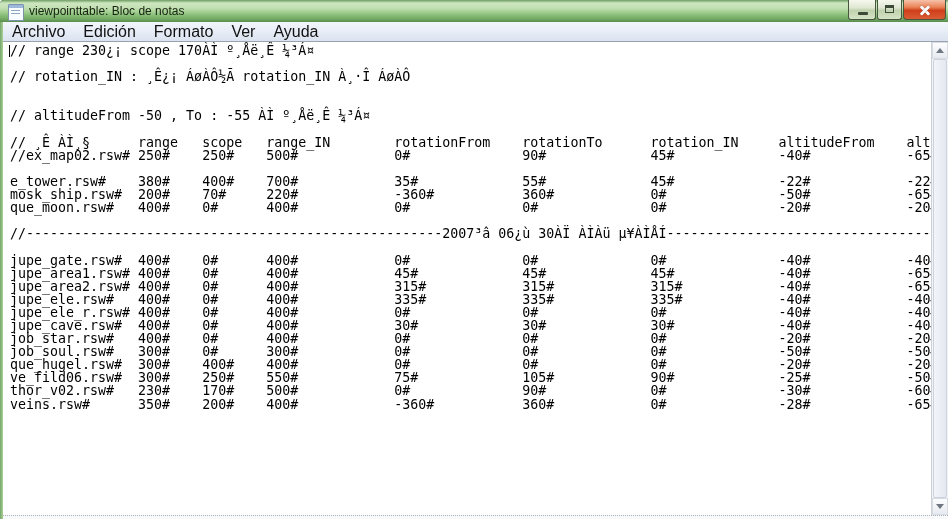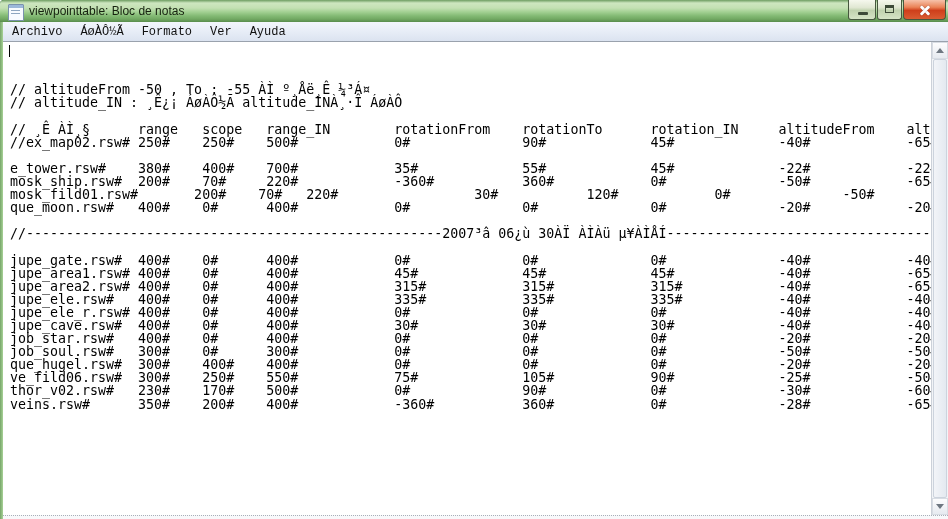--- a/index.html
+++ b/index.html
@@ -31,21 +31,21 @@
   .glyph-close{position:absolute;left:0;top:0;width:100%;height:100%;}
   .glyph-close i{position:absolute;left:50%;top:9px;width:12px;height:3px;background:#fff;border-radius:1px;
     box-shadow:0 0 1px rgba(60,10,0,.6);}
   .glyph-close i.a{transform:translateX(-50%) rotate(45deg);}
   .glyph-close i.b{transform:translateX(-50%) rotate(-45deg);}
 
   
   .menubar{position:absolute;left:3px;top:22px;width:945px;height:19px;
     background:linear-gradient(180deg,#f2f6fc 0%,#e6ecf6 55%,#dbe3f0 100%);
     border-bottom:1px solid #9aa2ad;display:flex;align-items:center;}
-  .menu-item{font-size:12px;color:#111;padding:8px 9px;white-space:nowrap;font-family:Liberation Mono, monospace;}
+  .menu-item{font-size:16px;color:#111;padding:8px 9px;white-space:nowrap;}
 
   
   .leftborder{position:absolute;left:0;top:22px;width:3px;height:497px;
     background:linear-gradient(90deg,#76a569 0%,#a8d297 100%);}
   .bottomstrip{position:absolute;left:3px;top:515px;width:945px;height:4px;
     background:#f8f9fb;border-top:1px dotted #a9afb9;box-sizing:border-box;}
 
   
   .textarea{position:absolute;left:3px;top:42px;width:928px;height:473px;background:#fff;overflow:hidden;cursor:text;}
   .pre{font-family:"DejaVu Sans Mono","Liberation Mono",monospace;font-size:13.3px;line-height:13.1px;
@@ -87,42 +87,42 @@
         <span class="glyph-close">
             <i class="a"></i>
             <i class="b"></i>
           </span>
       </div>
     </div>
   </div>
 
   <div class="menubar">
     <div class="menu-item">Archivo</div>
-    <div class="menu-item">ÁøÀÔ½Ã</div>
+    <div class="menu-item">Edición</div>
     <div class="menu-item">Formato</div>
     <div class="menu-item">Ver</div>
     <div class="menu-item">Ayuda</div>
   </div>
 
   <div class="leftborder"></div>
 
   <div class="textarea">
     <div class="pre">
+        <div class="line">// range 230¿¡ scope 170ÀÌ º¸Åë¸Ê ¼³Á¤</div>
         <div class="line"></div>
+        <div class="line">// rotation_IN : ¸Ê¿¡ ÁøÀÔ½Ã rotation_IN À¸·Î ÁøÀÔ</div>
         <div class="line"></div>
         <div class="line"></div>
         <div class="line">// altitudeFrom -50 , To : -55 ÀÌ º¸Åë¸Ê ¼³Á¤</div>
-        <div class="line">// altitude_IN : ¸Ê¿¡ ÁøÀÔ½Ã altitude_INÀ¸·Î ÁøÀÔ</div>
         <div class="line"></div>
         <div class="line">// ¸Ê ÀÌ¸§      range   scope   range_IN        rotationFrom    rotationTo      rotation_IN     altitudeFrom    altitude_IN</div>
         <div class="line">//ex_map02.rsw# 250#    250#    500#            0#              90#             45#             -40#            -65#</div>
         <div class="line"></div>
         <div class="line">e_tower.rsw#    380#    400#    700#            35#             55#             45#             -22#            -22#</div>
         <div class="line">mosk_ship.rsw#  200#    70#     220#            -360#           360#            0#              -50#            -65#</div>
-        <div class="line">mosk_fild01.rsw#       200#    70#   220#                 30#           120#            0#              -50#</div>
         <div class="line">que_moon.rsw#   400#    0#      400#            0#              0#              0#              -20#            -20#</div>
         <div class="line"></div>
         <div class="line">//----------------------------------------------------2007³â 06¿ù 30ÀÏ ÀÌÀü µ¥ÀÌÅÍ----------------------------------------</div>
         <div class="line"></div>
         <div class="line">jupe_gate.rsw#  400#    0#      400#            0#              0#              0#              -40#            -40#</div>
         <div class="line">jupe_area1.rsw# 400#    0#      400#            45#             45#             45#             -40#            -65#</div>
         <div class="line">jupe_area2.rsw# 400#    0#      400#            315#            315#            315#            -40#            -65#</div>
         <div class="line">jupe_ele.rsw#   400#    0#      400#            335#            335#            335#            -40#            -40#</div>
         <div class="line">jupe_ele_r.rsw# 400#    0#      400#            0#              0#              0#              -40#            -40#</div>
         <div class="line">jupe_cave.rsw#  400#    0#      400#            30#             30#             30#             -40#            -40#</div>

